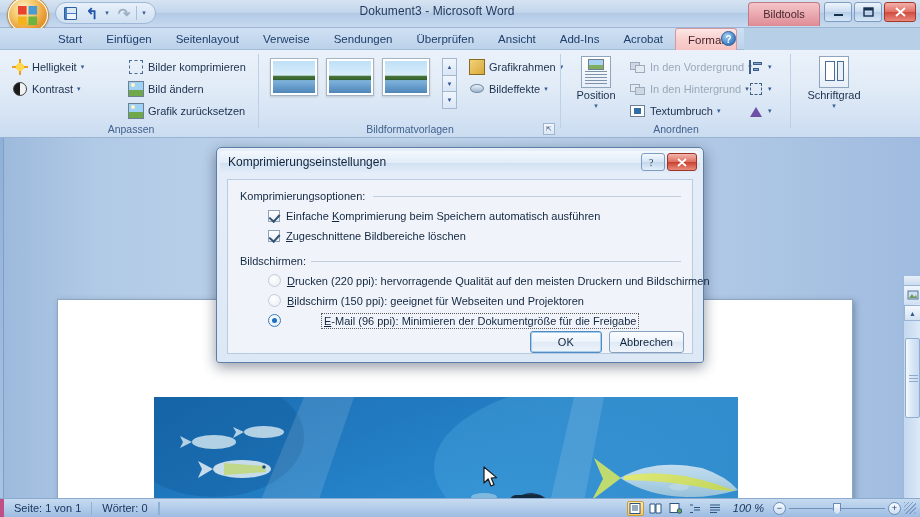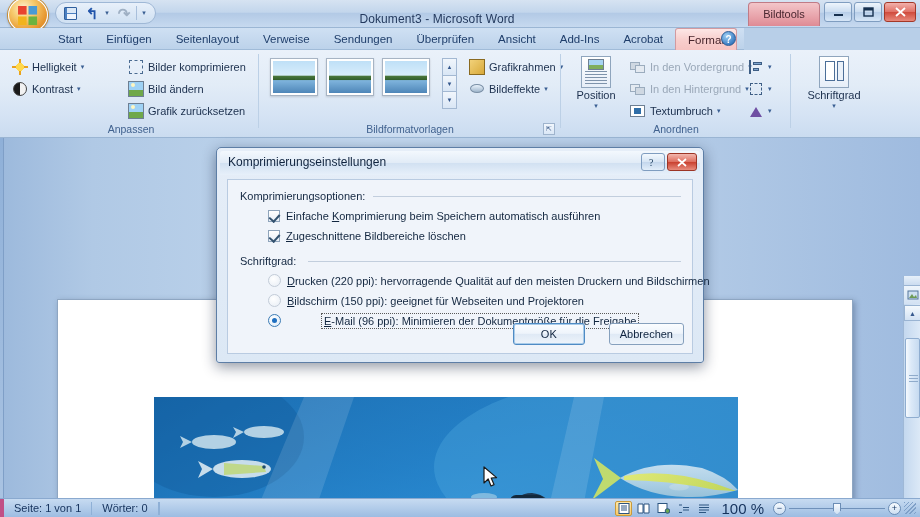--- a/index.html
+++ b/index.html
@@ -18,21 +18,21 @@
     overflow: hidden;
   }
 
   
   .titlebar {
     position: absolute; left:0; top:0; width:920px; height:28px;
     background: linear-gradient(to bottom, #d6e3f2 0%, #c3d6ec 45%, #b3cae6 50%, #c6d9ef 100%);
     border-bottom: 1px solid #9bb6d4;
   }
   .title-text {
-    position:absolute; left:0; top:12px; width:874px; text-align:center;
+    position:absolute; left:0; top:4px; width:874px; text-align:center;
     font-size:12px; color:#243a5e; letter-spacing:0.1px;
   }
   .office-btn {
     position:absolute; left:8px; top:-3px; width:40px; height:36px;
     border-radius:50%;
     background: radial-gradient(circle at 38% 30%, #fdf0d0 0%, #f6c96b 35%, #e6962f 70%, #c9731a 100%);
     border:1px solid #ffffff;
     box-shadow: 0 0 0 1px #c98b2e, 0 1px 3px rgba(0,0,0,.4);
   }
   .office-btn .logo {
@@ -247,21 +247,21 @@
   .sb-right { margin-left:auto; display:flex; align-items:center; gap:3px; padding-right:4px;}
   .viewbtn {
     width:17px;height:15px; border:1px solid transparent;
     display:flex;align-items:center;justify-content:center;
     font-size:10px; color:#1b3a66;
   }
   .viewbtn.on {
     background:linear-gradient(to bottom,#ffe9a8,#f8c96a);
     border:1px solid #c99a3b; border-radius:2px;
   }
-  .zoomtxt{font-size:15px;color:#15325c; padding:0 6px;}
+  .zoomtxt{font-size:11px;color:#15325c; padding:0 6px;font-style:italic;}
   .zbtn {
     width:13px;height:13px;border-radius:50%;
     border:1px solid #6b8db5; background:linear-gradient(to bottom,#f6fafe,#cddff2);
     font-size:9px; line-height:11px; text-align:center; color:#1b3a66;
   }
   .ztrack{position:relative;width:96px;height:13px;}
   .ztrack .line{position:absolute;left:0;top:6px;width:96px;height:1px;background:#6f91ba;}
   .ztrack .knob{position:absolute;left:44px;top:1px;width:8px;height:12px;
     background:linear-gradient(to bottom,#f8fbfe,#cfe0f2);border:1px solid #6b8db5;
     clip-path:polygon(0 0,100% 0,100% 65%,50% 100%,0 65%);}
@@ -315,21 +315,21 @@
     position:relative; flex:none;
   }
   .radio.sel { border-color:#3d7cb5; background:radial-gradient(circle at 40% 35%,#ffffff,#dbe9f7);}
   .radio.sel::after{
     content:"";position:absolute;left:3px;top:3px;width:5px;height:5px;border-radius:50%;
     background:#1f6fc0;
   }
   .radio.dis { border-color:#c3ccd8; }
   .focusbox { outline:1px dotted #5a5a5a; outline-offset:1px; padding:0 1px; }
   u.acc { text-decoration: underline; }
-  .dlg-buttons { position:absolute; right:8px; bottom:8px; display:flex; gap:24px;padding-left:40px; }
+  .dlg-buttons { position:absolute; right:8px; bottom:0; display:flex; gap:7px;padding-left:40px; }
   .pbtn {
     min-width:72px; height:22px; padding:0 10px;
     font-size:11px; color:#10243f; text-align:center; line-height:20px;
     border:1px solid #86a0bd; border-radius:3px;
     background:linear-gradient(to bottom,#fbfdff 0%,#eef4fb 47%, #dfe9f5 50%, #eef4fb 100%);
   }
   .pbtn.default { border:1px solid #4f8bc4; box-shadow:0 0 0 1px #a9ccea inset; }
 
   .cursor-arrow { position:absolute; left:266px; top:318px; width:16px; height:22px; pointer-events:none; }
 </style>
@@ -715,21 +715,21 @@
       <div class="row" style="left:40px; top:30px;">
         <span class="cbox checked"></span>
         <span><span>Einfache </span><u class="acc">K</u><span>omprimierung beim Speichern automatisch ausführen</span></span>
       </div>
 
       <div class="row" style="left:40px; top:50px;">
         <span class="cbox checked"></span>
         <span><span></span><u class="acc">Z</u><span>ugeschnittene Bildbereiche löschen</span></span>
       </div>
 
-      <div class="grp-title" style="left:12px; top:75px;">Schriftgrad:</div>
+      <div class="grp-title" style="left:12px; top:75px;">Bildschirmen:</div>
       <div class="grp-line" style="left:80px; top:81px; width:373px;"></div>
 
       <div class="row" style="left:40px; top:94px;">
         <span class="radio dis"></span>
         <span><u class="acc">D</u><span>rucken (220 ppi): hervorragende Qualität auf den meisten Druckern und Bildschirmen</span></span>
       </div>
 
       <div class="row" style="left:40px; top:114px;">
         <span class="radio dis"></span>
         <span><u class="acc">B</u><span>ildschirm (150 ppi): geeignet für Webseiten und Projektoren</span></span>

